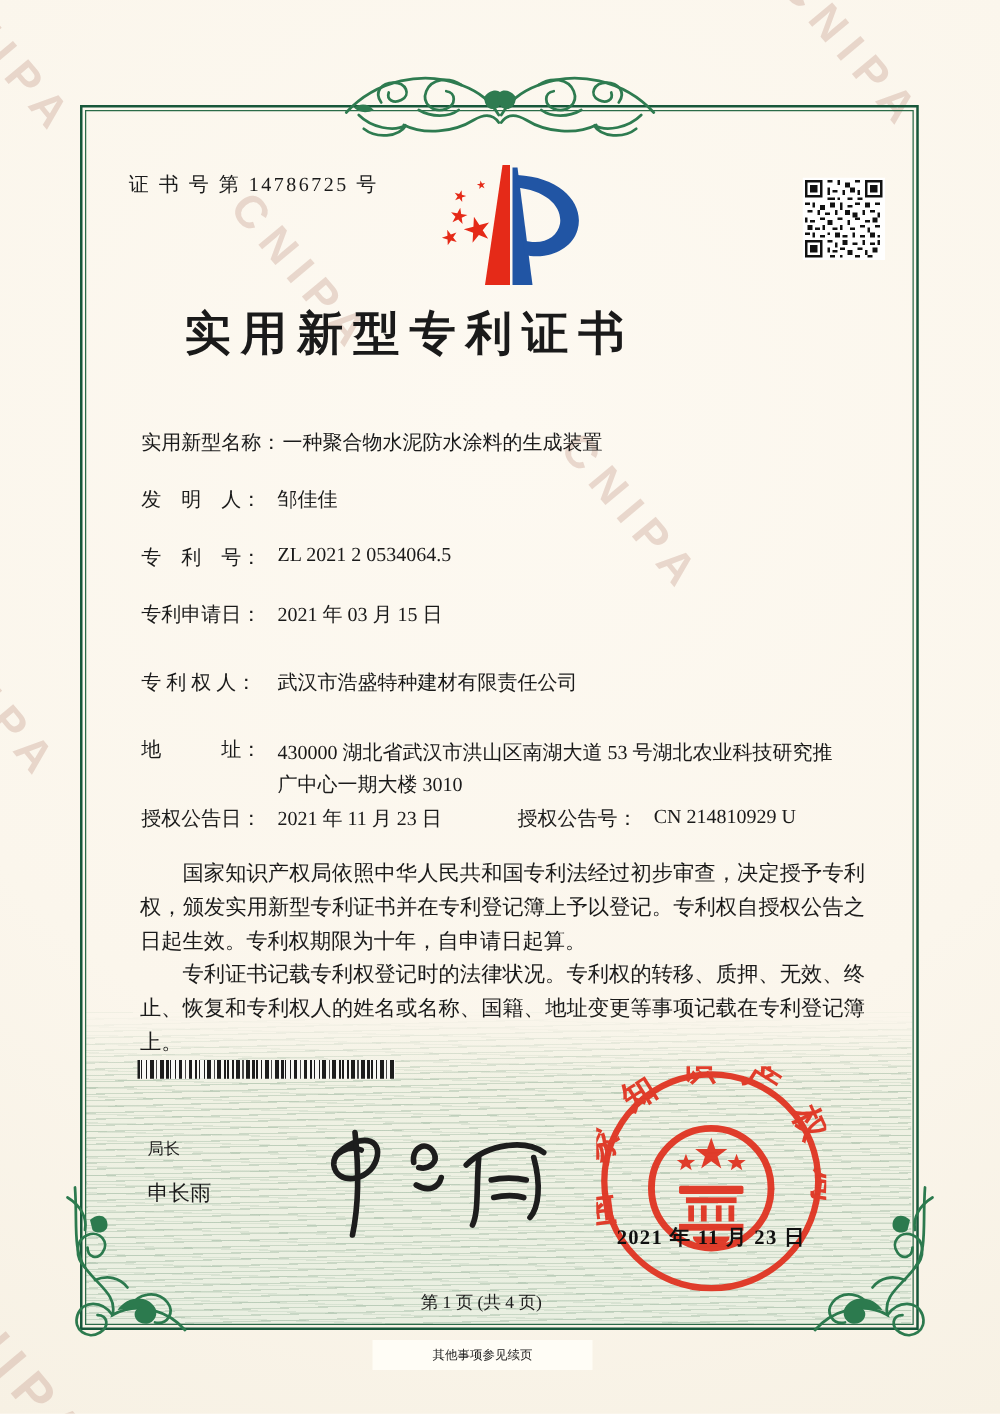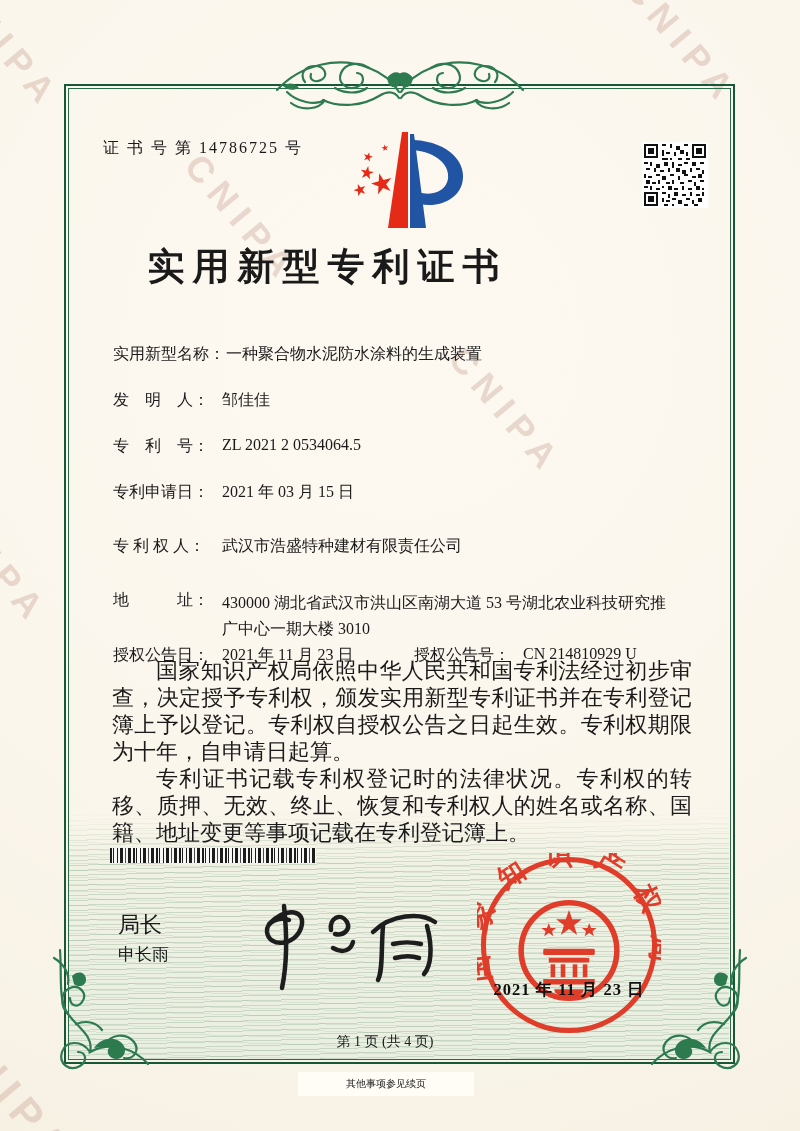--- a/index.html
+++ b/index.html
@@ -47,32 +47,32 @@
   .f-inventor{top:390px;}
   .f-patno{top:436px;}
   .f-filing{top:482px;}
   .f-patentee{top:536px;}
   .f-addr{top:590px;}
   .f-addr .val{width:452px; line-height:26px;}
   .f-grant{top:645px; width:578px;}
   .pair2{position:absolute; left:301px; top:0; display:flex;}
   .pair2 .lab{flex:0 0 108px;}
   .body-text{
-    position:absolute; left:112px; top:657px; width:580px; z-index:4;
-    font-size:22px; line-height:27px; text-align:justify;
+    position:absolute; left:112px; top:685px; width:580px; z-index:4;
+    font-size:17px; line-height:27px; text-align:justify;
   }
   .body-text p{margin:0; text-indent:2em;}
   .barcode{
     position:absolute; left:110px; top:848px; width:206px; height:15px; z-index:4;
     background:repeating-linear-gradient(90deg,
       #1c1c1c 0 2px, #f8f8f4 2px 3px, #1c1c1c 3px 4px, #f8f8f4 4px 7px,
       #1c1c1c 7px 8px, #f8f8f4 8px 10px, #1c1c1c 10px 13px, #f8f8f4 13px 15px,
       #4a4a4a 15px 16px, #f8f8f4 16px 18px, #1c1c1c 18px 21px, #f8f8f4 21px 23px);
   }
-  .sig-title{position:absolute; left:118px; top:910px; font-size:22px; z-index:4;
+  .sig-title{position:absolute; left:118px; top:910px; font-size:13px; z-index:4;
     font-family:"Liberation Sans","DejaVu Sans",sans-serif;}
   .sig-name{position:absolute; left:118px; top:943px; font-size:17px; z-index:4;
     font-family:"Liberation Sans","DejaVu Sans",sans-serif;}
   .signature{position:absolute; left:235px; top:896px; z-index:4;}
   .seal{position:absolute; left:477px; top:853px; z-index:5; opacity:0.93;}
   .seal-date{
     position:absolute; left:469px; top:979px; width:200px; text-align:center;
     font-size:16.5px; font-weight:bold; color:#101010; z-index:6; letter-spacing:1px;
   }
   .page-num{position:absolute; left:0; top:1033px; width:770px; text-align:center; font-size:14px; z-index:4;}

